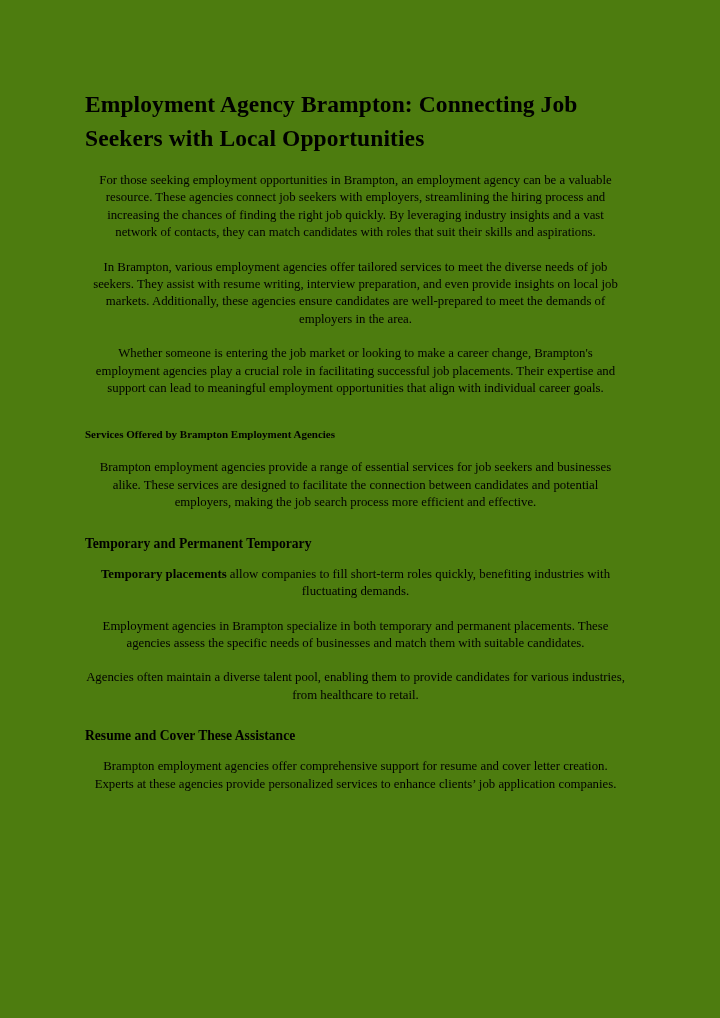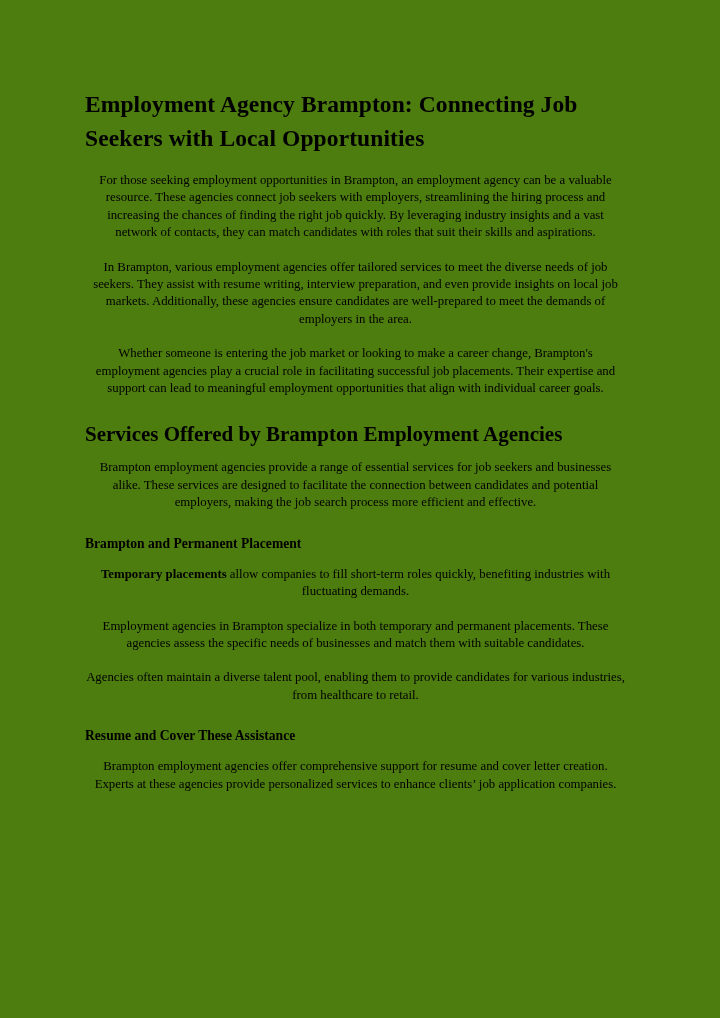--- a/index.html
+++ b/index.html
@@ -37,21 +37,21 @@
     font-size: 23.5px;
     font-weight: bold;
     line-height: 33.5px;
     margin: 0 0 17px 0;
     letter-spacing: 0.1px;
     color: #000;
   }
 
   
   .section-heading {
-    font-size: 21px;
+    font-size: 11px;
     font-weight: bold;
     line-height: 22px;
     margin: 26px 0 14px 0;
     color: #000;
   }
 
   
   .sub-heading {
     font-size: 13.6px;
     font-weight: bold;
@@ -86,21 +86,21 @@
     <p class="body-text">For those seeking employment opportunities in Brampton, an employment agency can be a valuable resource. These agencies connect job seekers with employers, streamlining the hiring process and increasing the chances of finding the right job quickly. By leveraging industry insights and a vast network of contacts, they can match candidates with roles that suit their skills and aspirations.</p>
 
     <p class="body-text">In Brampton, various employment agencies offer tailored services to meet the diverse needs of job seekers. They assist with resume writing, interview preparation, and even provide insights on local job markets. Additionally, these agencies ensure candidates are well-prepared to meet the demands of employers in the area.</p>
 
     <p class="body-text">Whether someone is entering the job market or looking to make a career change, Brampton's employment agencies play a crucial role in facilitating successful job placements. Their expertise and support can lead to meaningful employment opportunities that align with individual career goals.</p>
 
     <h2 class="section-heading">Services Offered by Brampton Employment Agencies</h2>
 
     <p class="body-text">Brampton employment agencies provide a range of essential services for job seekers and businesses alike. These services are designed to facilitate the connection between candidates and potential employers, making the job search process more efficient and effective.</p>
 
-    <h3 class="sub-heading">Brampton and Permanent Placement</h3>
+    <h3 class="sub-heading">Temporary and Permanent Temporary</h3>
 
     <p class="body-text">
       <span class="lead-bold">Temporary placements</span><span> allow companies to fill short-term roles quickly, benefiting industries with fluctuating demands.</span>
     </p>
 
     <p class="body-text">
       <span class="lead-bold"></span><span>Employment agencies in Brampton specialize in both temporary and permanent placements. These agencies assess the specific needs of businesses and match them with suitable candidates.</span>
     </p>
 
 

